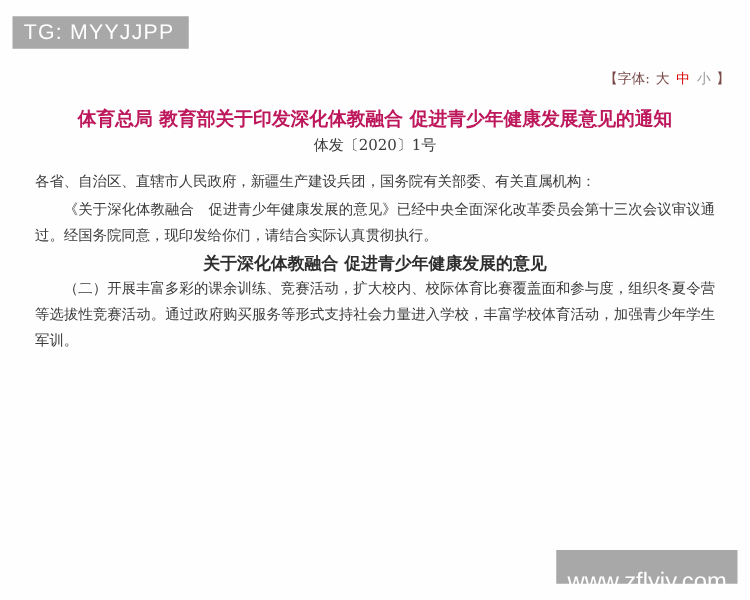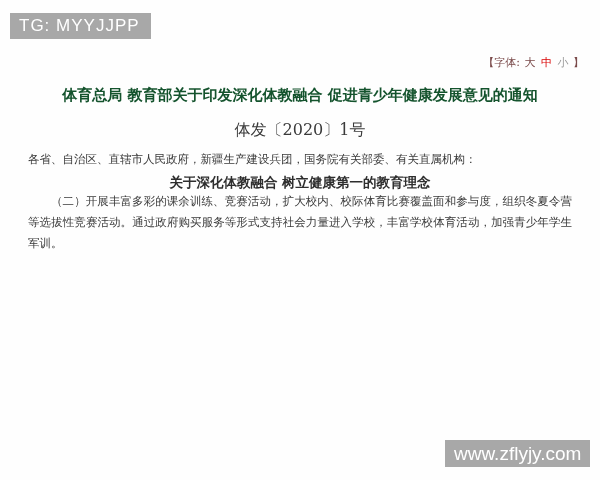--- a/index.html
+++ b/index.html
@@ -26,21 +26,21 @@
     left: 10px; top: 13px;
     height: 26px; line-height: 26px;
     font-size: 17px;
     padding: 0 11px 0 9px;
     letter-spacing: 1px;
   }
   .banner-bottom {
     left: 445px; top: 440px;
     height: 27px; line-height: 27px;
     font-size: 19px;
-    padding: 0 9px;
+    padding: 12px 9px;
   }
 
   
   .font-widget {
     position: absolute;
     top: 56px; right: 16px;
     font-size: 11px;
     line-height: 14px;
     color: #7a4a4a;
     white-space: nowrap;
@@ -57,25 +57,25 @@
     font-size: 11.5px;
     line-height: 21px;
     text-align: justify;
   }
   .doc-title {
     margin: 0;
     font-size: 15px;
     line-height: 19px;
     font-weight: bold;
     text-align: center;
-    color: #14532d;
+    color: #be185d;
   }
   .doc-number {
-    margin-top: 18px;
-    font-size: 16px;
+    margin-top: 4px;
+    font-size: 12px;
     line-height: 14px;
     text-align: center;
   }
   .salutation { margin-top: 12px; }
   .forward { margin: 1px 0 0 0; text-indent: 2em; }
   .sig-block { margin-top: -2px; text-align: right; line-height: 18px; }
   .opinion-title {
     margin: 5px 0 0 0;
     font-size: 13.5px;
     line-height: 18px;
@@ -101,25 +101,26 @@
 </div>
 
 <div class="doc">
 
   <h1 class="doc-title">体育总局 教育部关于印发深化体教融合 促进青少年健康发展意见的通知</h1>
 
   <div class="doc-number">体发〔2020〕1号</div>
 
   <div class="salutation">各省、自治区、直辖市人民政府，新疆生产建设兵团，国务院有关部委、有关直属机构：</div>
 
+  <p class="forward">《关于深化体教融合　促进青少年健康发展的意见》已经中央全面深化改革委员会第十三次会议审议通过。经国务院同意，现印发给你们，请结合实际认真贯彻执行。</p>
 
   <div class="sig-block">
   </div>
 
-  <h2 class="opinion-title">关于深化体教融合 树立健康第一的教育理念</h2>
+  <h2 class="opinion-title">关于深化体教融合 促进青少年健康发展的意见</h2>
 
 
 
 
   <p class="para">（二）开展丰富多彩的课余训练、竞赛活动，扩大校内、校际体育比赛覆盖面和参与度，组织冬夏令营等选拔性竞赛活动。通过政府购买服务等形式支持社会力量进入学校，丰富学校体育活动，加强青少年学生军训。</p>
 
 </div>
 
 <div class="banner banner-bottom">www.zflyjy.com</div>
 

